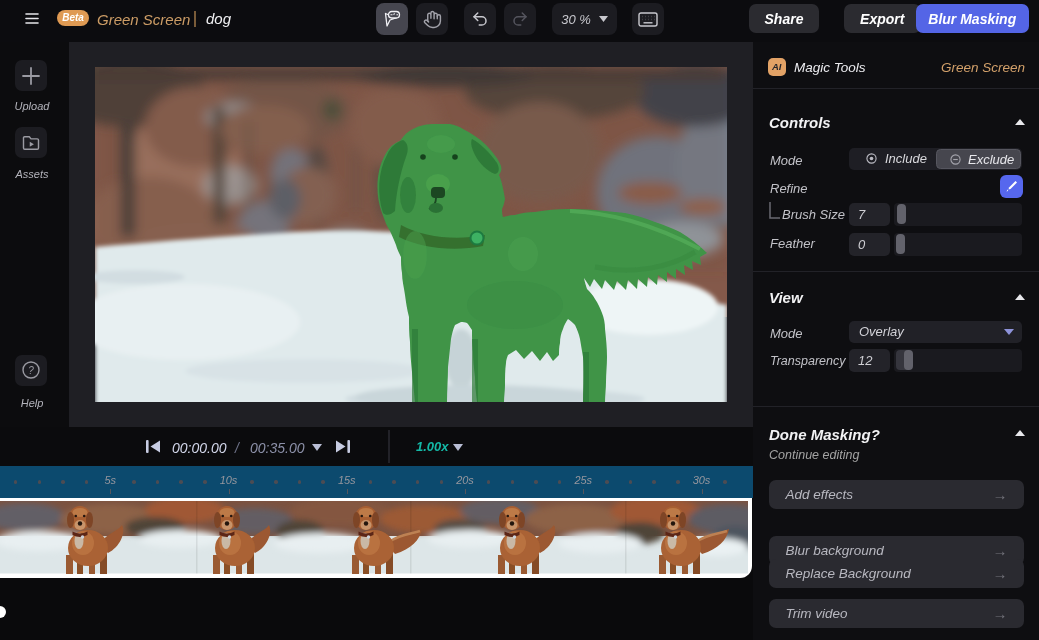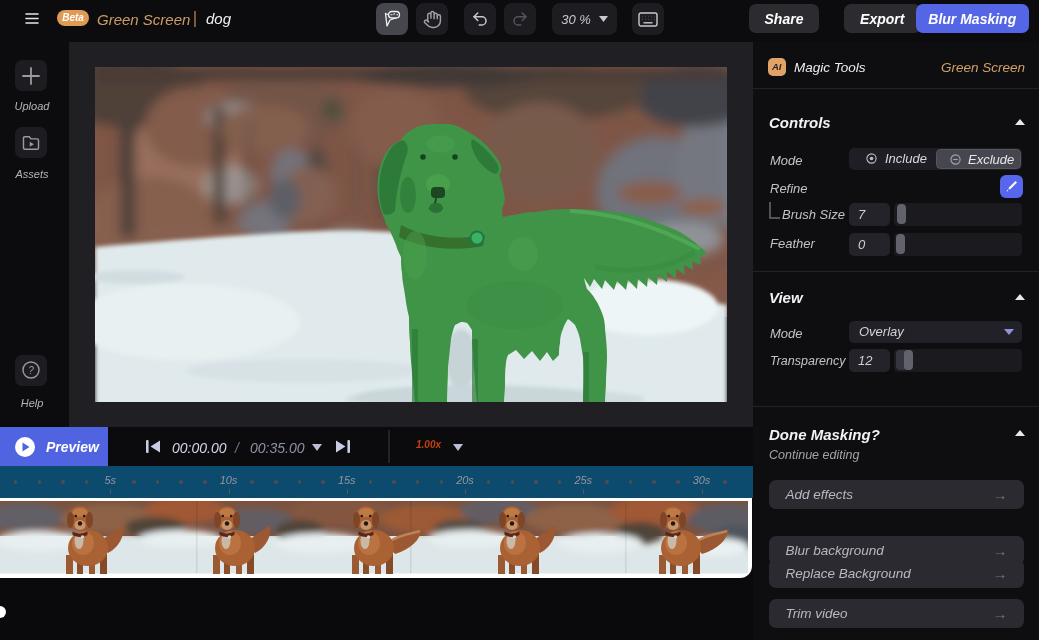--- a/index.html
+++ b/index.html
@@ -225,43 +225,36 @@
           <path d="M500,200 C540,208 575,200 600,185" stroke="#2f7c39" stroke-width="5" fill="none" opacity="0.25"></path>
           <rect x="317" y="262" width="6" height="73" fill="#2e7a38" opacity="0.7"></rect>
           <rect x="377" y="272" width="6" height="63" fill="#2e7a38" opacity="0.7"></rect>
           <rect x="488" y="285" width="6" height="50" fill="#2e7a38" opacity="0.7"></rect>
         </g>
       </g>
     </svg>
   </div>
 
   <div class="abs" id="ctrl">
-    <div id="preview">
-      <svg style="margin-left:15px" width="20" height="20" viewBox="0 0 20 20">
-          <circle cx="10" cy="10" r="10" fill="#fff"></circle>
-          <path d="M7.5,5.5 L14.5,10 L7.5,14.5 Z" fill="#5063e0"></path>
-        </svg>
-      <span style="margin-left:11px;">Preview</span>
-    </div>
     <svg class="abs" style="left:146px;top:13px" width="14" height="13" viewBox="0 0 14 13" fill="#c7cce2">
       <rect x="0" y="0" width="2.6" height="13" rx="1"></rect>
         <path d="M14,0.5 L4.5,6.5 L14,12.5 Z"></path>
     </svg>
     <div class="abs" style="left:172px;top:12.5px;color:#d2d6e9;font-size:14px;font-weight:500;">00:00.00</div>
     <div class="abs" style="left:235px;top:12.5px;color:#6e7288;font-size:14px;">/</div>
     <div class="abs" style="left:250px;top:12.5px;color:#8c90a8;font-size:14px;font-weight:500;">00:35.00</div>
     <svg class="abs" style="left:312px;top:17px" width="10" height="7" viewBox="0 0 10 7">
         <path d="M0,0 h10 l-5,7 Z" fill="#b9bed5"></path>
       </svg>
     <svg class="abs" style="left:336px;top:13px" width="14" height="13" viewBox="0 0 14 13" fill="#c7cce2">
       <path d="M0,0.5 L9.5,6.5 L0,12.5 Z"></path>
         <rect x="11.4" y="0" width="2.6" height="13" rx="1"></rect>
     </svg>
     <div class="abs" style="left:388px;top:3px;width:1.5px;height:33px;background:#222228;"></div>
-    <div class="abs" style="left:416px;top:12px;color:#c2410c;font-size:10px;font-weight:700;">1.00x</div>
+    <div class="abs" style="left:416px;top:12px;color:#14b8a6;font-size:13px;font-weight:700;">1.00x</div>
     <svg class="abs" style="left:453px;top:17px" width="10" height="7" viewBox="0 0 10 7">
         <path d="M0,0 h10 l-5,7 Z" fill="#b9bed5"></path>
       </svg>
   </div>
 
   <div class="abs" id="ruler">
       <div class="rdot" style="left: 13.9px;"></div>
       <div class="rdot" style="left: 37.55px;"></div>
       <div class="rdot" style="left: 61.2px;"></div>
       <div class="rdot" style="left: 84.85px;"></div>

